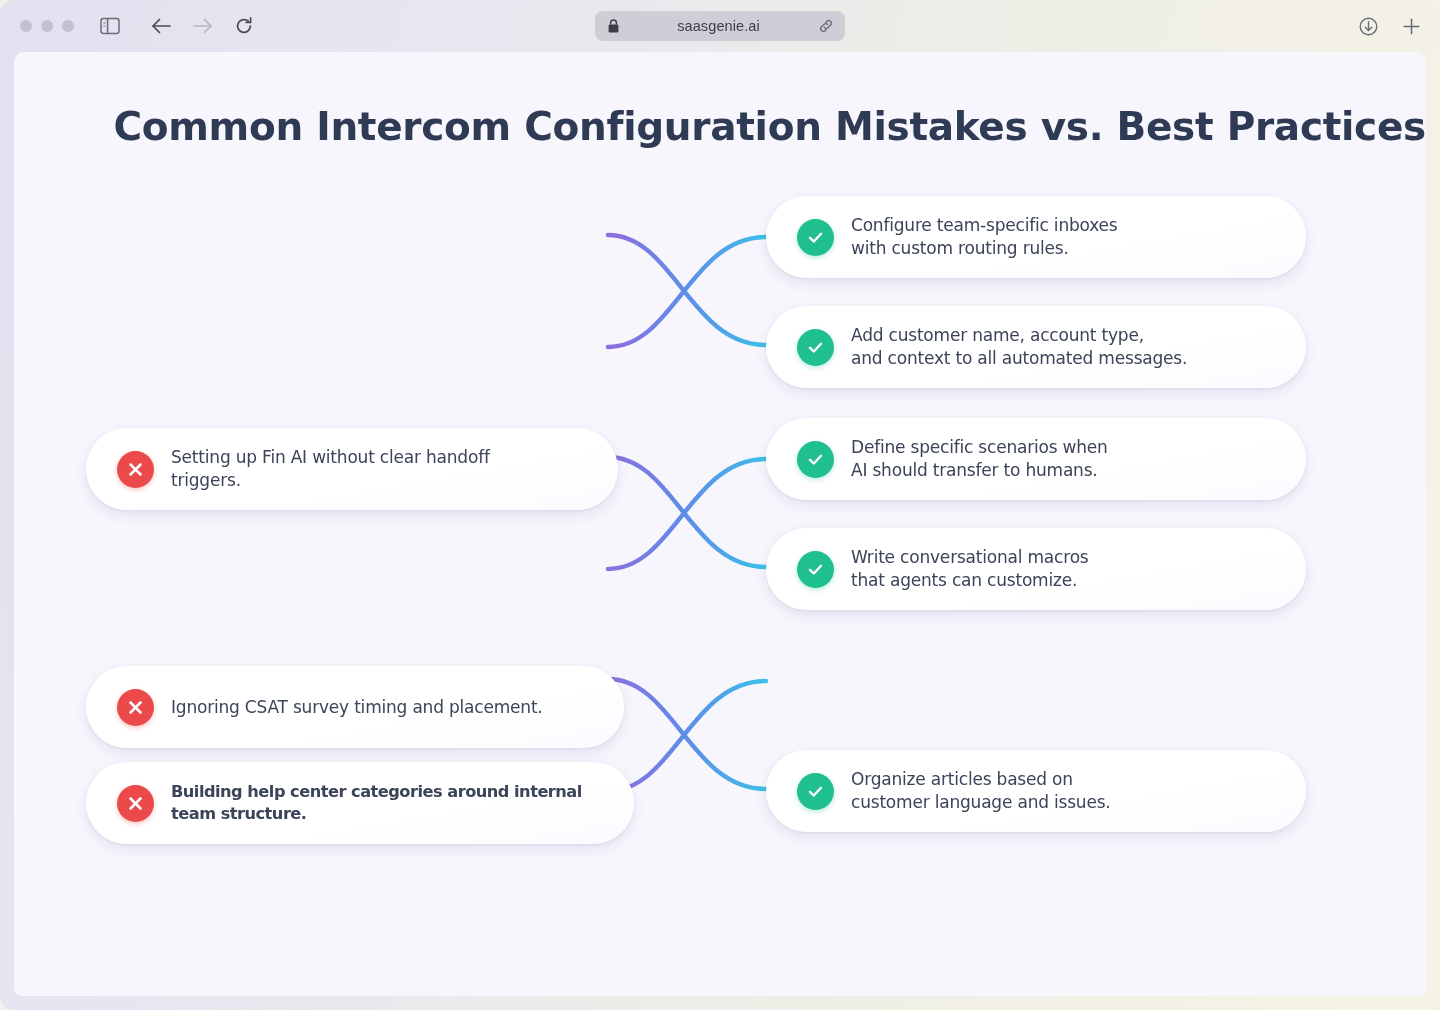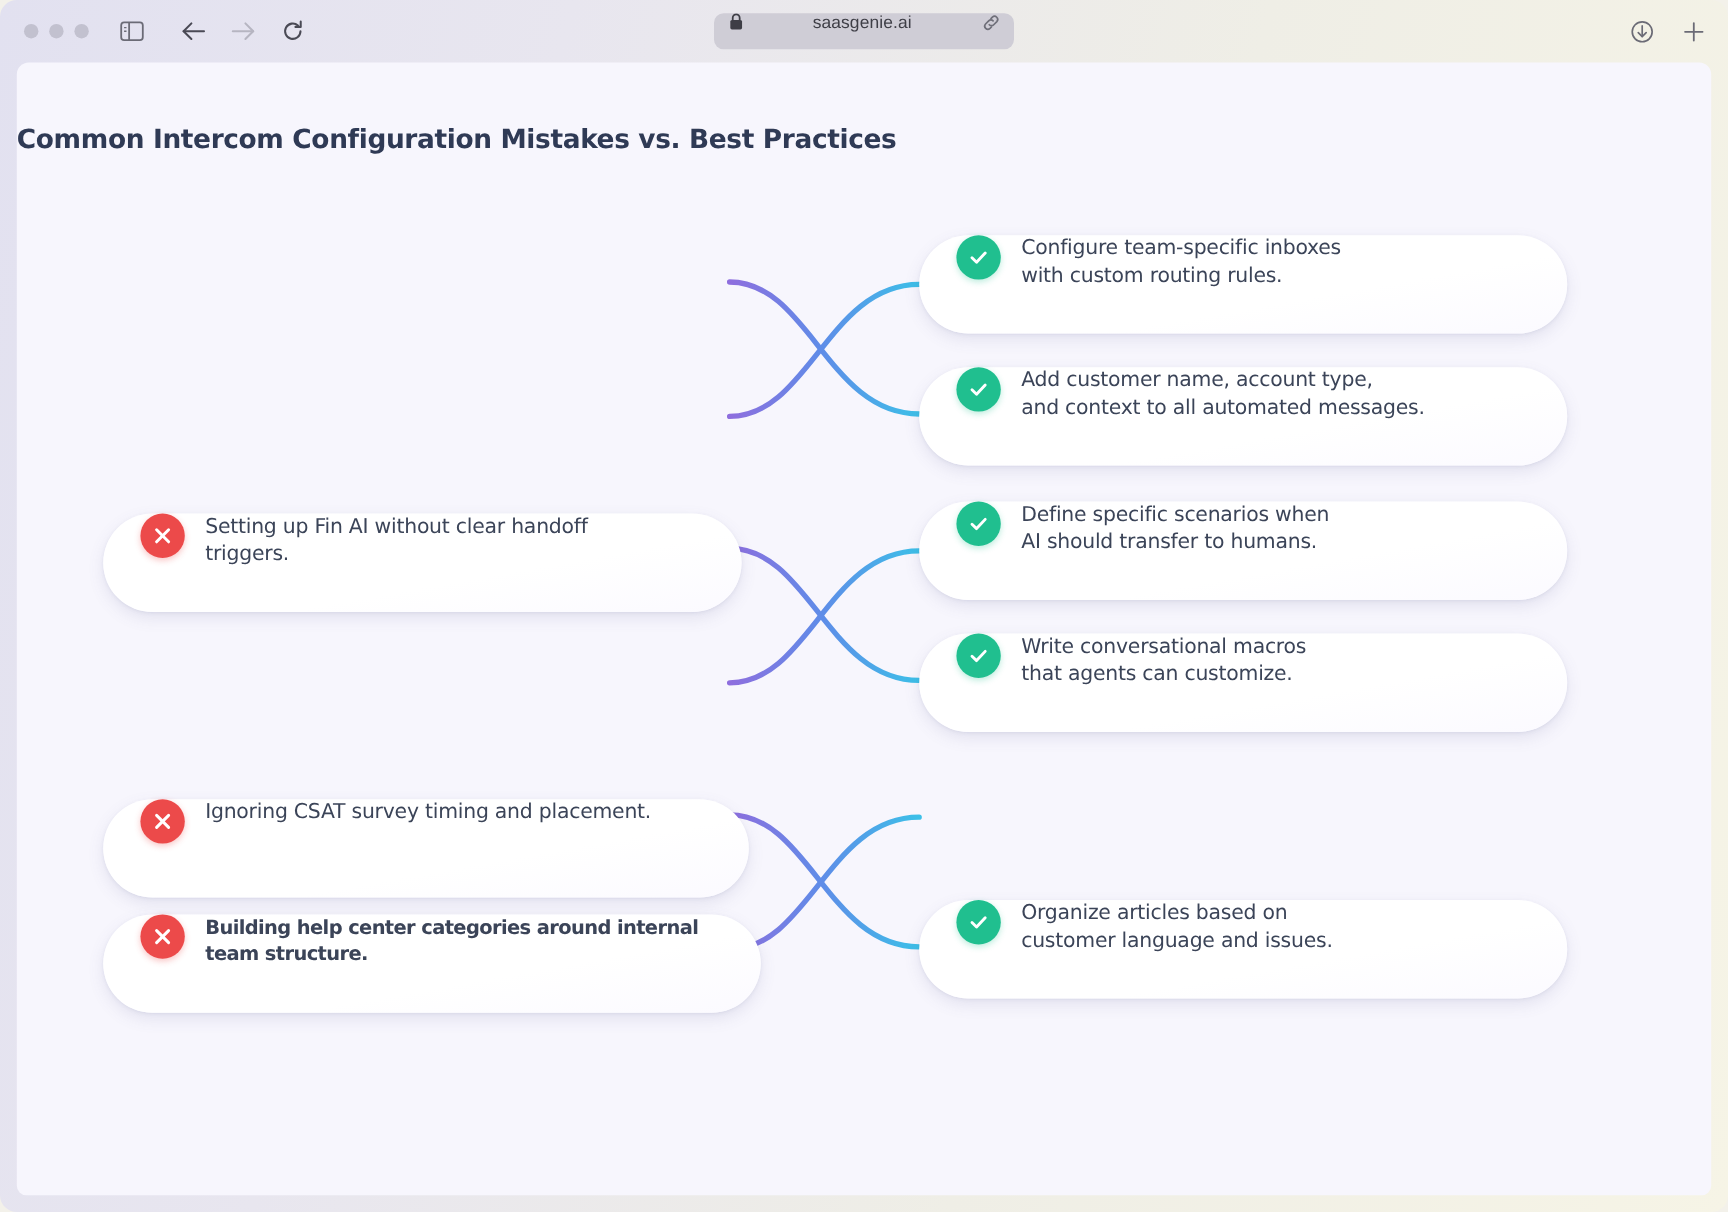--- a/index.html
+++ b/index.html
@@ -37,21 +37,21 @@
   #nav-back  { margin-left:30px; }
   #nav-fwd   { margin-left:20px; color:#b6b5c1; }
   #reload    { margin-left:20px; }
 
   
   #address-bar {
     position:absolute; left:595px; top:11px;
     width:250px; height:30px;
     background:#cfcdd6;
     border-radius:8px;
-    display:flex; 
+    display:flex; align-items:center;
   }
   #lock-icon { margin-left:13px; display:flex; }
   #address-text {
     flex:1; text-align:center;
     font-size:14.5px; color:#3e3e46;
     letter-spacing:.1px;
   }
   #link-icon { margin-right:11px; display:flex; color:#6f6f79; }
 
   #toolbar-right {
@@ -64,39 +64,39 @@
   #page-viewport {
     position:absolute; left:14px; top:52px;
     width:1412px; height:944px;
     background:#f7f6fd;
     border-radius:10px 10px 8px 8px;
     overflow:hidden;
   }
 
   #page-title {
     position:absolute; top:52px; left:0; width:100%;
-    text-align:left;
+    text-align:right;
     font-family:"DejaVu Sans", sans-serif;
-    font-size:22px; font-weight:700;
+    font-size:39px; font-weight:700;
     color:#2f3a55;
     letter-spacing:-.3px;
   }
 
   
   #diagram { position:absolute; left:0; top:0; width:1412px; height:944px; }
 
   #connectors { position:absolute; left:0; top:0; width:1412px; height:944px; }
 
   .card {
     position:absolute;
     height:82px;
     background:linear-gradient(170deg,#ffffff 0%,#ffffff 62%,#fbfaff 100%);
     border-radius:41px;
     box-shadow:0 5px 13px rgba(92,96,150,.13), 0 1px 3px rgba(92,96,150,.10);
-    display:flex; align-items:flex-start;
+    display:flex; align-items:center;
   }
   .card-left  { left:72px;  width:522px; }
   .card-right { left:752px; width:540px; }
 
   .badge {
     width:37px; height:37px; border-radius:50%;
     margin-left:31px;
     flex:0 0 auto;
     display:flex; align-items:center; justify-content:center;
   }

